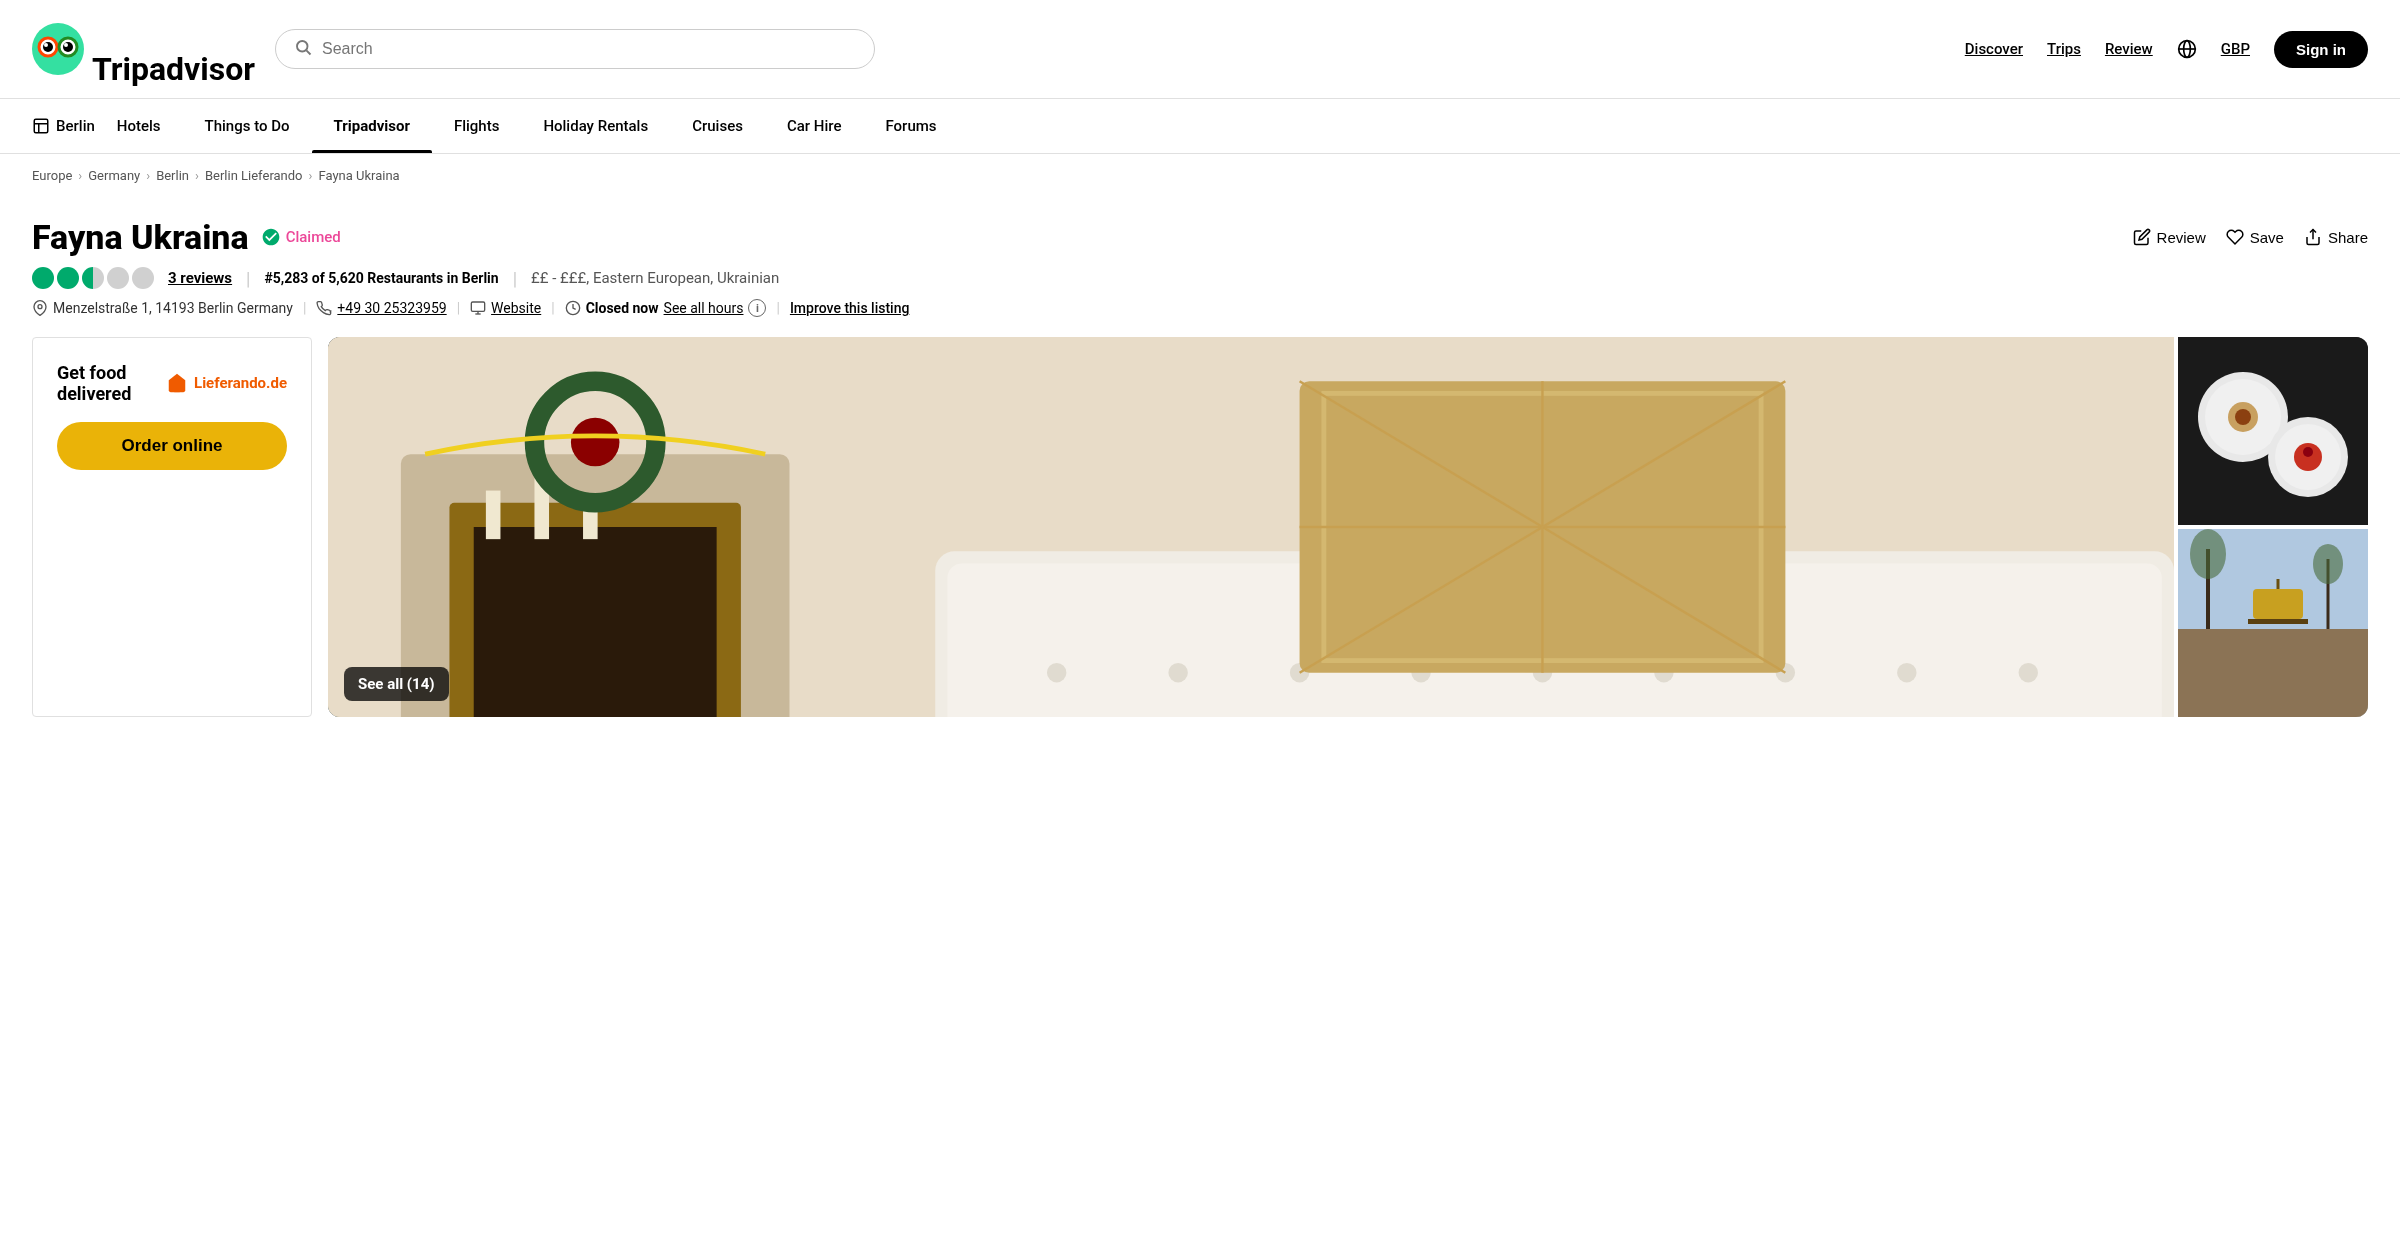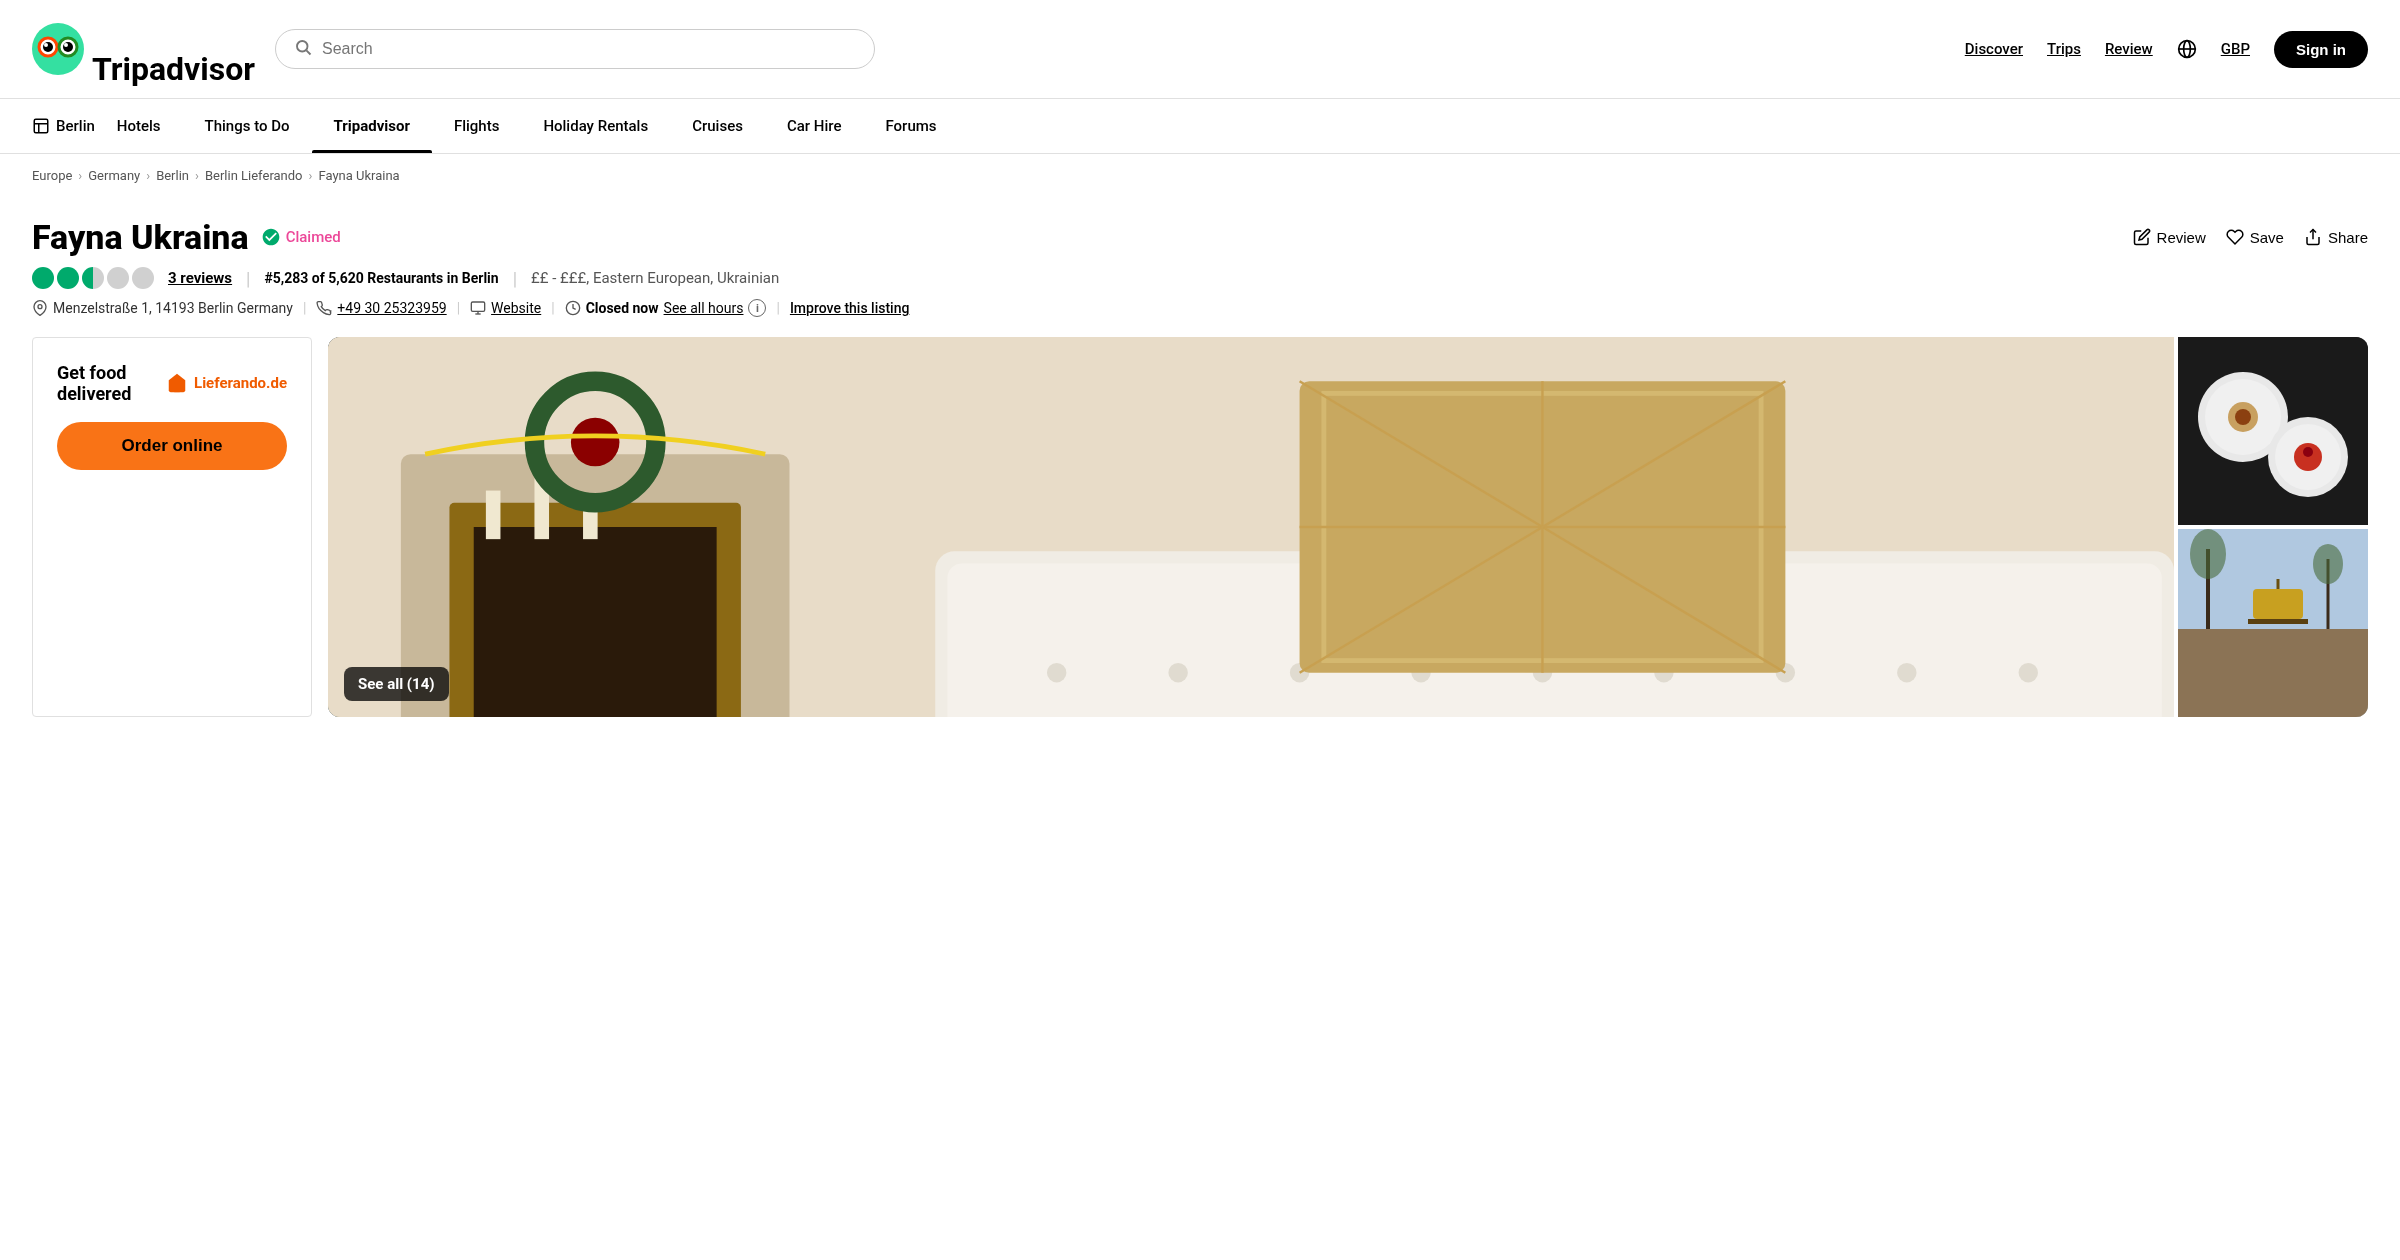--- a/index.html
+++ b/index.html
@@ -60,21 +60,21 @@
     .improve-link { text-decoration: underline; cursor: pointer; color: #000; font-weight: 500; }
 
     
     .content-grid { display: grid; grid-template-columns: 280px 1fr; gap: 16px; }
 
     
     .delivery-card { background: #fff; border: 1.5px solid #e0e0e0; border-radius: 4px; padding: 24px; display: flex; flex-direction: column; gap: 18px; }
     .delivery-header { display: flex; align-items: center; justify-content: space-between; }
     .delivery-title { font-size: 18px; font-weight: 700; }
     .lieferando-logo { display: flex; align-items: center; gap: 6px; font-size: 15px; font-weight: 700; color: #f05b00; }
-    .order-btn { background: #f97316; border: none; border-radius: 30px; padding: 14px 30px; font-size: 17px; font-weight: 700; cursor: pointer; color: #000; width: 100%; text-align: center; }
+    .order-btn { background: #eab308; border: none; border-radius: 30px; padding: 14px 30px; font-size: 17px; font-weight: 700; cursor: pointer; color: #000; width: 100%; text-align: center; }
 
     
     .photo-area { display: grid; grid-template-columns: 1fr 190px; gap: 4px; border-radius: 12px; overflow: hidden; position: relative; text-decoration: underline; }
     .main-photo { background: linear-gradient(135deg, #1a3a5c 0%, #2d6a8a 30%, #c8b89a 60%, #8b6914 80%, #5a3a1a 100%); height: 380px; position: relative; display: flex; align-items: flex-end; }
     .main-photo-inner { width: 100%; height: 100%; background: #2c4a6b; position: relative; overflow: hidden; }
     .see-all-badge { position: absolute; bottom: 16px; left: 16px; background: rgba(0,0,0,0.75); color: #fff; padding: 8px 14px; border-radius: 8px; font-size: 15px; font-weight: 700; cursor: pointer; }
     .side-photos { display: grid; grid-rows: 1fr 1fr; gap: 4px; }
     .side-photo { height: 188px; background: #333; overflow: hidden; }
     .side-photo-top { background: linear-gradient(135deg, #2a2a2a 0%, #444 40%, #666 100%); display: flex; align-items: center; justify-content: center; }
     .side-photo-bottom { background: linear-gradient(135deg, #c8a020 0%, #8b6010 50%, #4a3010 100%); display: flex; align-items: center; justify-content: center; }

